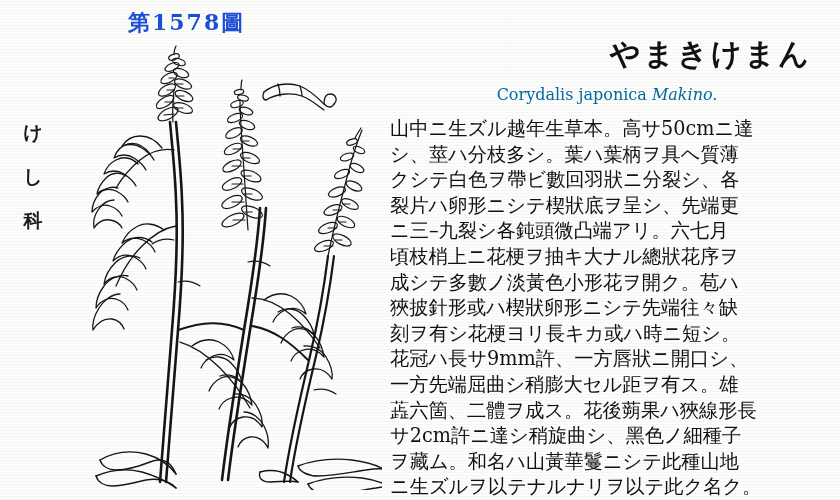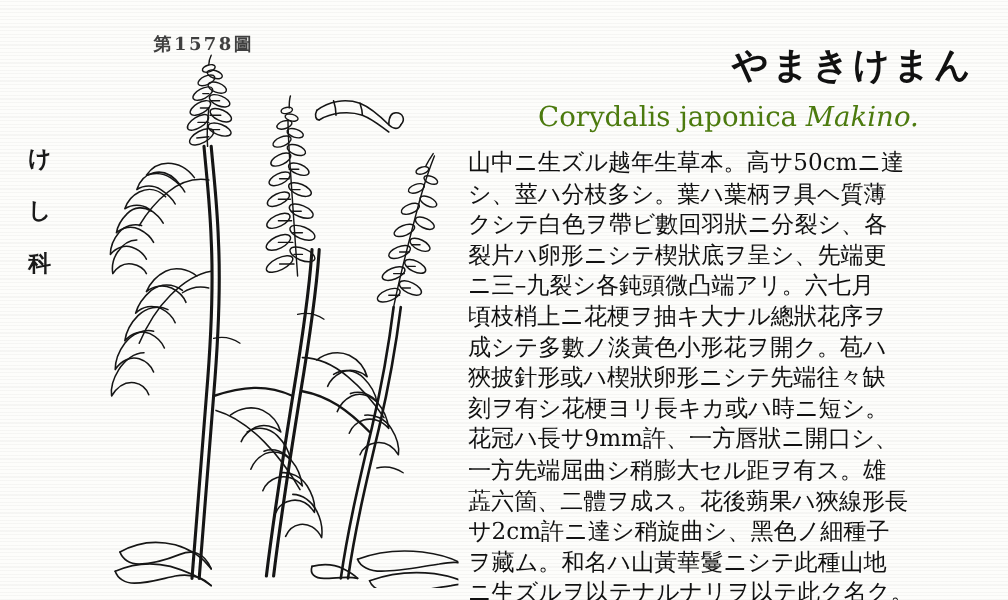--- a/index.html
+++ b/index.html
@@ -15,25 +15,25 @@
     width: 840px;
     height: 500px;
     background: #fdfdfb;
     overflow: hidden;
   }
 
   
   .figure-number {
     position: absolute;
     left: 128px;
-    top: 28px;
-    font-family: "DejaVu Serif", serif;
-    font-size: 15px;
+    top: 8px;
+    font-family: "DejaVu Serif", serif;
+    font-size: 22px;
     letter-spacing: 2px;
-    color: #404040;
+    color: #1d4ed8;
     font-weight: 600;
     white-space: nowrap;
   }
 
   
   .family-vertical {
     position: absolute;
     left: 18px;
     top: 110px;
     width: 30px;
@@ -68,22 +68,22 @@
     font-size: 30px;
     font-weight: 700;
     color: #111;
     letter-spacing: 3px;
     text-align: right;
     margin: 6px 0 2px 0;
     padding-right: 18px;
   }
   .latin-name {
     font-family: "DejaVu Serif", serif;
-    font-size: 23px;
-    color: #4d7c0f;
+    font-size: 16px;
+    color: #0369a1;
     text-align: center;
     margin: 10px 0 12px 0;
     padding-right: 6px;
     white-space: nowrap;
   }
   .latin-name .author {
     font-style: italic;
   }
   .body-text {
     font-family: "DejaVu Serif", serif;

